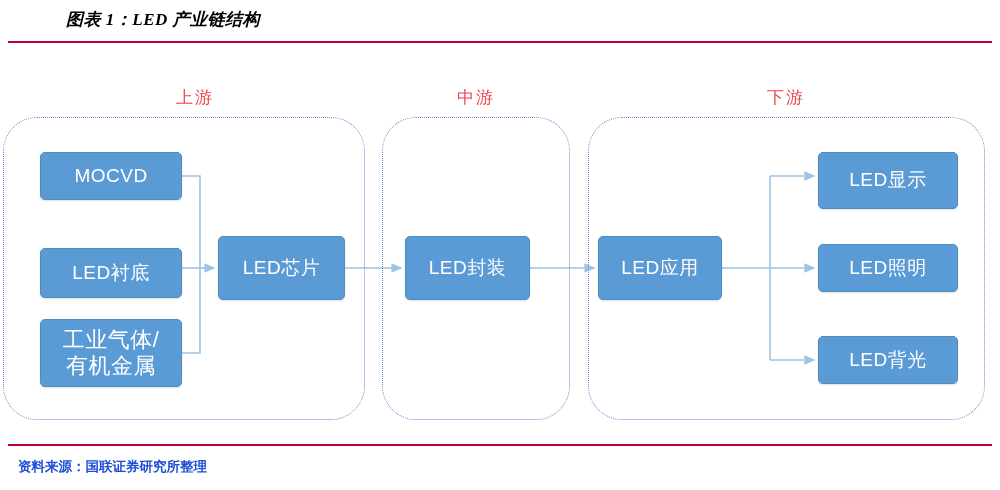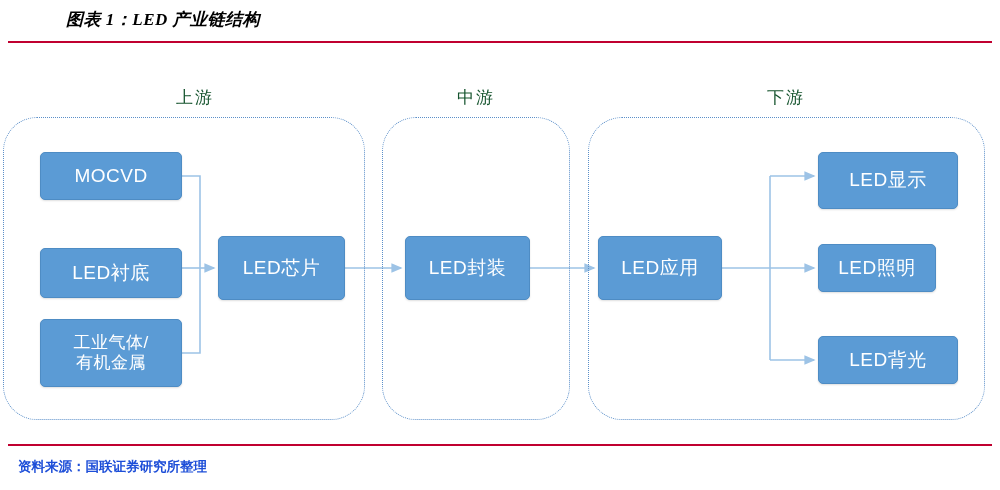--- a/index.html
+++ b/index.html
@@ -72,21 +72,21 @@
     position: absolute;
     border: 1.4px dotted #5B8FC9;
     border-radius: 34px;
     box-sizing: border-box;
     background: transparent;
   }
   .stage-label {
     position: absolute;
     font-family: Liberation Sans, sans-serif;
     font-size: 17px;
-    color: #14532d;
+    color: #ef4444;
     text-align: center;
     white-space: nowrap;
     letter-spacing: 2px;
   }
 
   
   .node {
     position: absolute;
     box-sizing: border-box;
     background: #5B9BD5;
@@ -97,21 +97,21 @@
     align-items: center;
     justify-content: center;
     text-align: center;
     font-family: "Liberation Sans", sans-serif;
     font-size: 19px;
     line-height: 1.18;
     letter-spacing: 0.5px;
     box-shadow: 0 1px 2px rgba(0,0,0,0.13);
     user-select: none;
   }
-  .node.two-line { font-size: 17px; }
+  .node.two-line { font-size: 22px; }
   .node span { display: block; }
 </style>
 </head>
 <body>
 
 <div class="fig-title">图表 1：LED 产业链结构</div>
 
 <div class="rule rule-top"></div>
 
 <div class="diagram">
@@ -176,21 +176,21 @@
   <div class="stage-panel" style="left:588px; top:69px; width:397px; height:303px;"></div>
 
   <div class="node" style="left:598px; top:188px; width:124px; height:64px;">
     <span>LED应用</span>
   </div>
 
   <div class="node" style="left:818px; top:104px; width:140px; height:57px;">
     <span>LED显示</span>
   </div>
 
-  <div class="node" style="left:818px; top:196px; width:118px; height:48px;">
+  <div class="node" style="left:818px; top:196px; width:140px; height:48px;">
     <span>LED照明</span>
   </div>
 
   <div class="node" style="left:818px; top:288px; width:140px; height:48px;">
     <span>LED背光</span>
   </div>
 
 </div>
 
 <div class="rule rule-bottom"></div>

